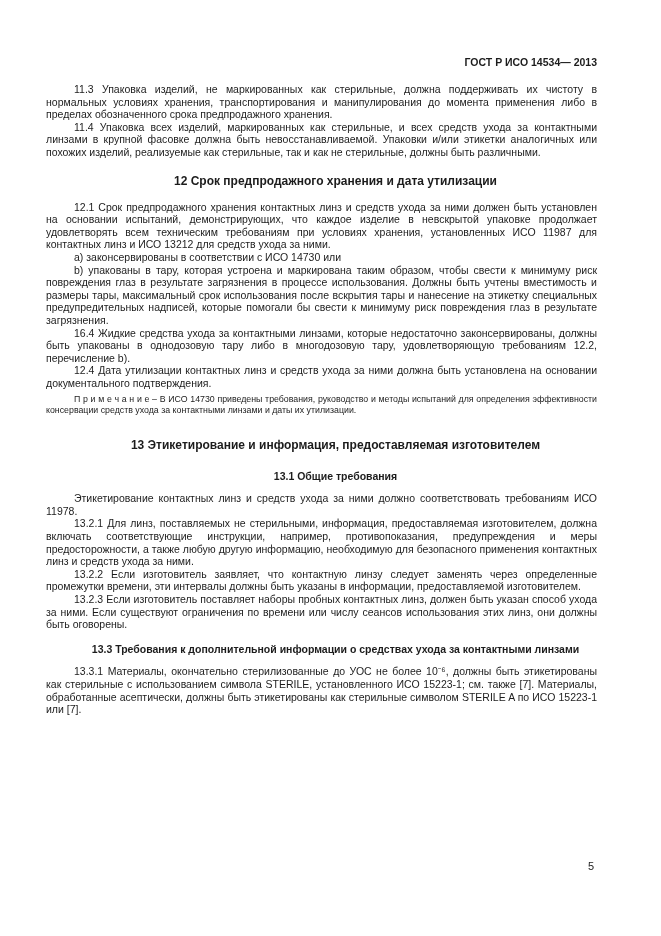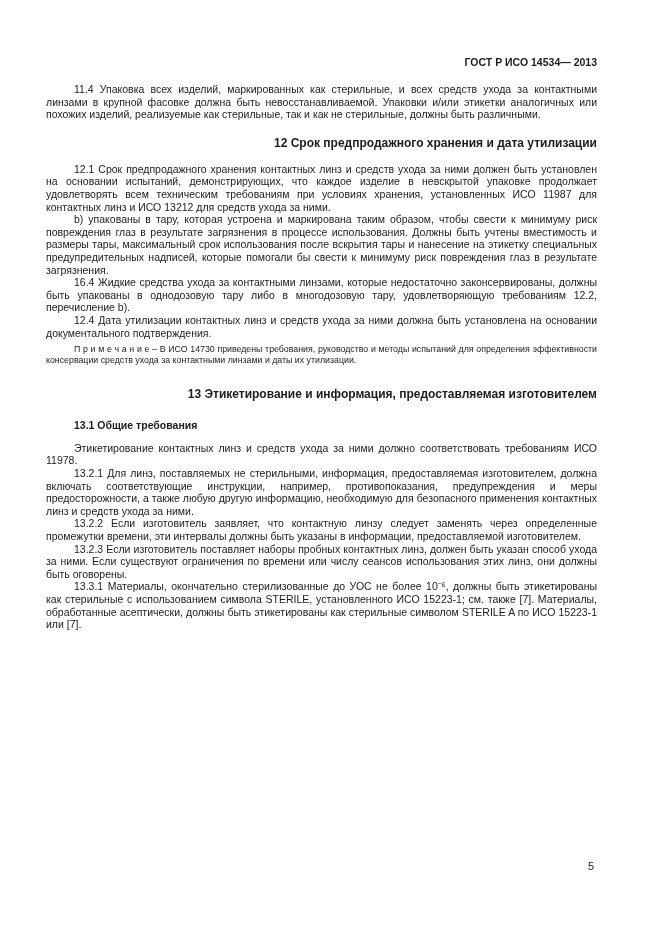--- a/index.html
+++ b/index.html
@@ -33,32 +33,32 @@
   .para {
     font-size: 10.5px;
     line-height: 12.6px;
     text-align: justify;
     text-indent: 28px;
     margin: 0;
   }
   .heading1 {
     font-size: 12px;
     font-weight: bold;
-    text-align: right;
+    text-align: center;
     padding-left: 28px;
     margin: 15px 0 13px 0;
     line-height: 14px;
   }
   .heading1.big-gap {
     margin: 22px 0 18px 0;
   }
   .heading2 {
     font-size: 10.5px;
     font-weight: bold;
-    text-align: left;
+    text-align: center;
     padding-left: 28px;
     margin: 12px 0 10px 0;
     line-height: 12.6px;
   }
   .note {
     font-size: 8.8px;
     line-height: 10.6px;
     text-align: justify;
     text-indent: 28px;
     margin: 5px 0 8px 0;
@@ -71,37 +71,40 @@
     font-weight: normal;
   }
 </style>
 </head>
 <body>
 
 <div class="page">
 
   <div class="doc-header">ГОСТ Р ИСО 14534— 2013</div>
 
+  <p class="para">11.3 Упаковка изделий, не маркированных как стерильные, должна поддерживать их чистоту в нормальных условиях хранения, транспортирования и манипулирования до момента применения либо в пределах обозначенного срока предпродажного хранения.</p>
   <p class="para">11.4 Упаковка всех изделий, маркированных как стерильные, и всех средств ухода за контактными линзами в крупной фасовке должна быть невосстанавливаемой. Упаковки и/или этикетки аналогичных или похожих изделий, реализуемые как стерильные, так и как не стерильные, должны быть различными.</p>
 
   <h2 class="heading1">12 Срок предпродажного хранения и дата утилизации</h2>
 
   <p class="para">12.1 Срок предпродажного хранения контактных линз и средств ухода за ними должен быть установлен на основании испытаний, демонстрирующих, что каждое изделие в невскрытой упаковке продолжает удовлетворять всем техническим требованиям при условиях хранения, установленных ИСО 11987 для контактных линз и ИСО 13212 для средств ухода за ними.</p>
+  <p class="para">а) законсервированы в соответствии с ИСО 14730 или</p>
   <p class="para">b) упакованы в тару, которая устроена и маркирована таким образом, чтобы свести к минимуму риск повреждения глаз в результате загрязнения в процессе использования. Должны быть учтены вместимость и размеры тары, максимальный срок использования после вскрытия тары и нанесение на этикетку специальных предупредительных надписей, которые помогали бы свести к минимуму риск повреждения глаз в результате загрязнения.</p>
   <p class="para">16.4 Жидкие средства ухода за контактными линзами, которые недостаточно законсервированы, должны быть упакованы в однодозовую тару либо в многодозовую тару, удовлетворяющую требованиям 12.2, перечисление b).</p>
   <p class="para">12.4 Дата утилизации контактных линз и средств ухода за ними должна быть установлена на основании документального подтверждения.</p>
 
   <p class="note">П р и м е ч а н и е – В ИСО 14730 приведены требования, руководство и методы испытаний для определения эффективности консервации средств ухода за контактными линзами и даты их утилизации.</p>
 
   <h2 class="heading1 big-gap">13 Этикетирование и информация, предоставляемая изготовителем</h2>
 
   <h3 class="heading2">13.1 Общие требования</h3>
   <p class="para">Этикетирование контактных линз и средств ухода за ними должно соответствовать требованиям ИСО 11978.</p>
 
   <p class="para">13.2.1 Для линз, поставляемых не стерильными, информация, предоставляемая изготовителем, должна включать соответствующие инструкции, например, противопоказания, предупреждения и меры предосторожности, а также любую другую информацию, необходимую для безопасного применения контактных линз и средств ухода за ними.</p>
   <p class="para">13.2.2 Если изготовитель заявляет, что контактную линзу следует заменять через определенные промежутки времени, эти интервалы должны быть указаны в информации, предоставляемой изготовителем.</p>
   <p class="para">13.2.3 Если изготовитель поставляет наборы пробных контактных линз, должен быть указан способ ухода за ними. Если существуют ограничения по времени или числу сеансов использования этих линз, они должны быть оговорены.</p>
 
+  <h3 class="heading2">13.3 Требования к дополнительной информации о средствах ухода за контактными линзами</h3>
   <p class="para">13.3.1 Материалы, окончательно стерилизованные до УОС не более 10⁻⁶, должны быть этикетированы как стерильные с использованием символа STERILE, установленного ИСО 15223-1; см. также [7]. Материалы, обработанные асептически, должны быть этикетированы как стерильные символом STERILE A по ИСО 15223-1 или [7].</p>
 
   <div class="page-number">5</div>
 
 </div>
 
 </body></html>

